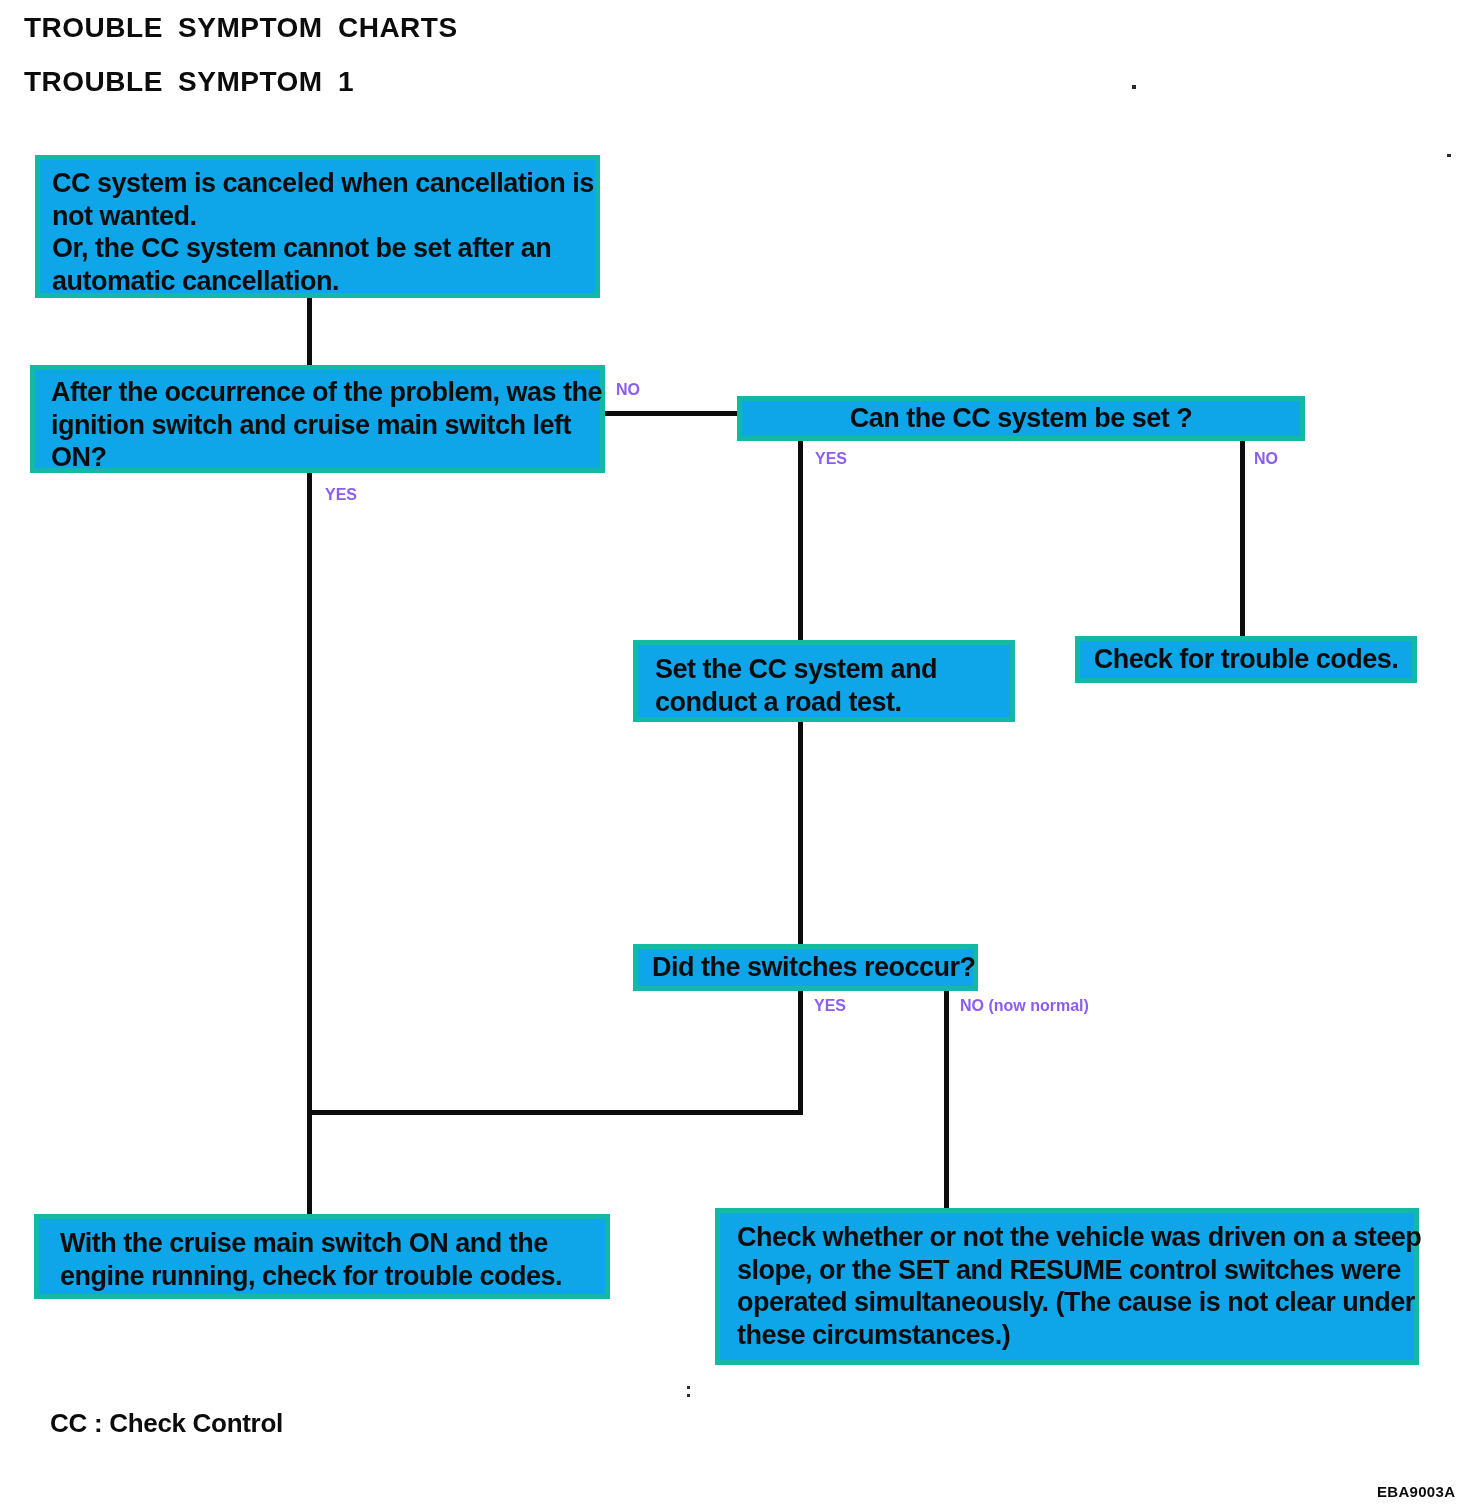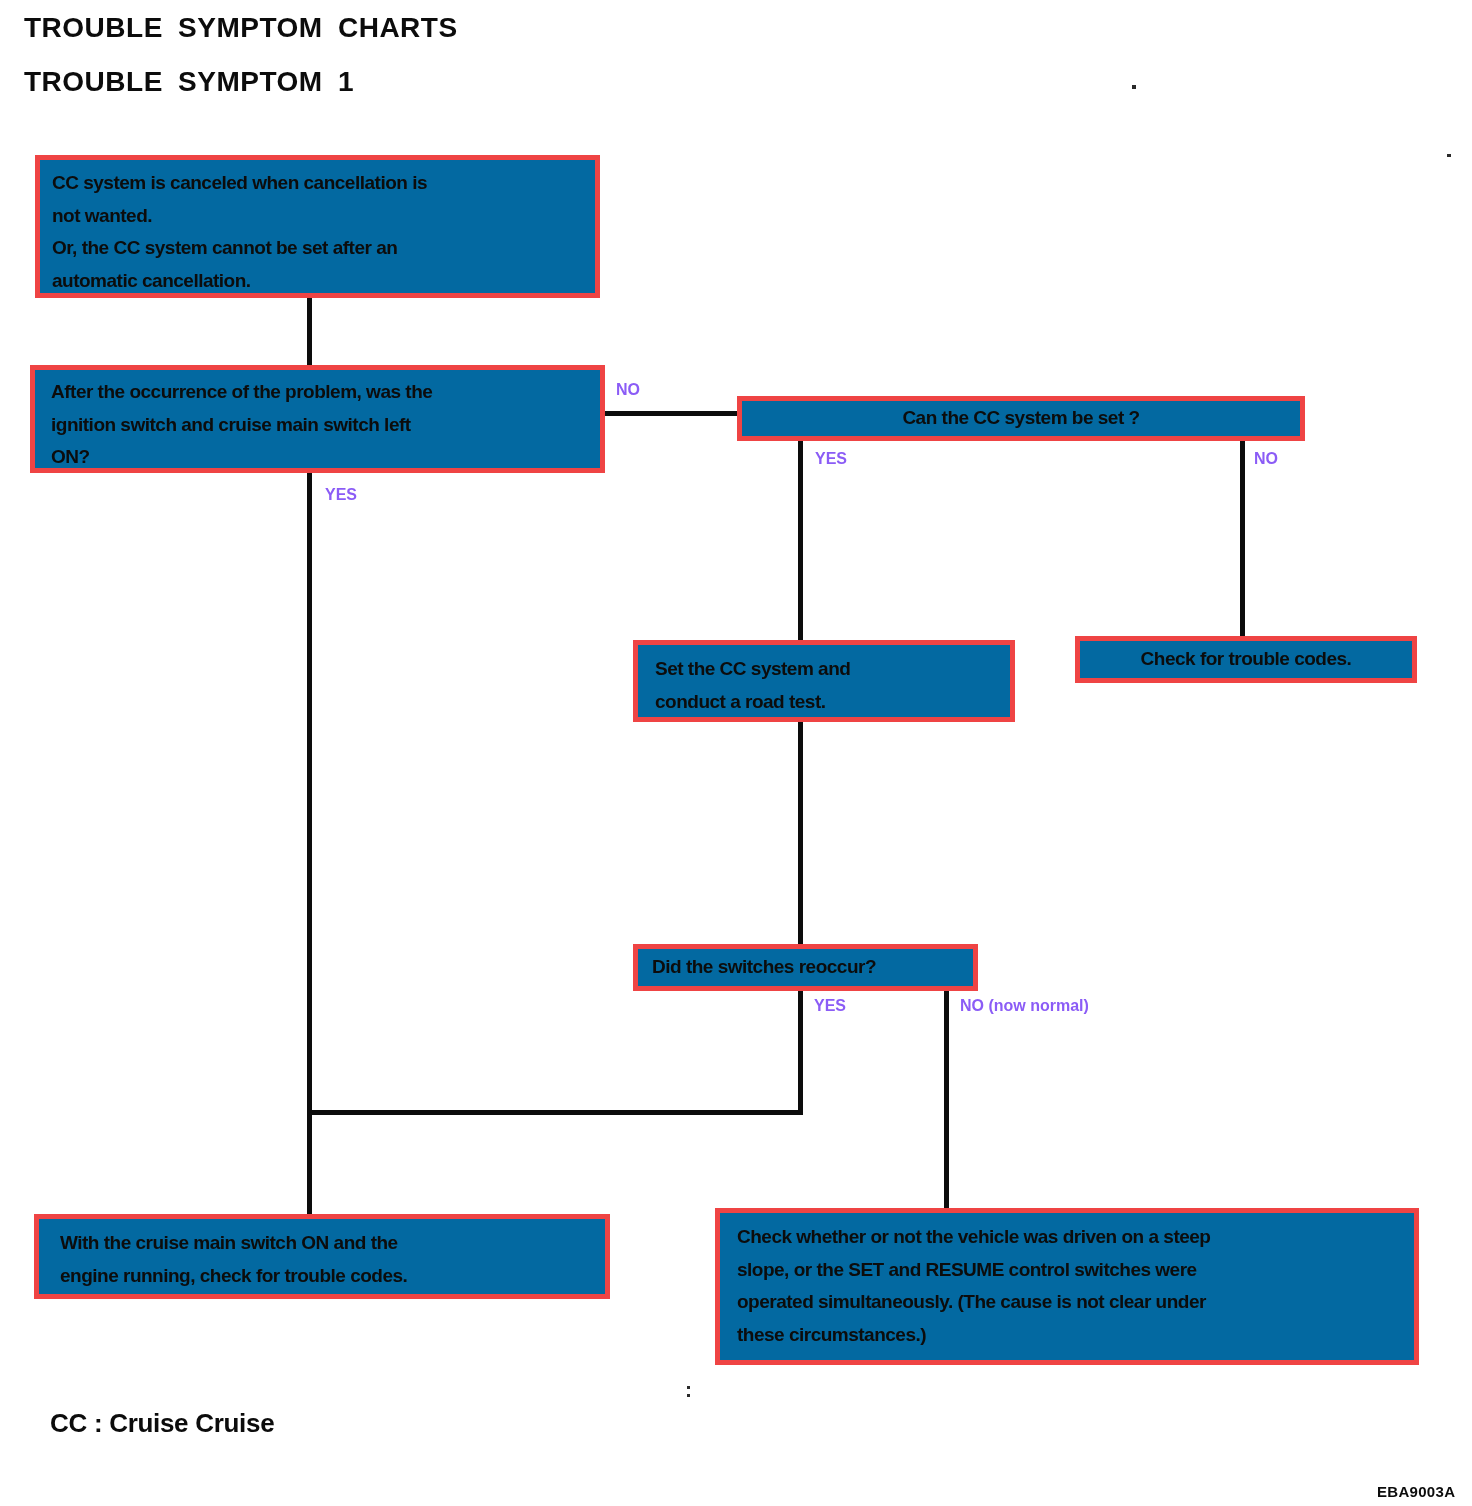--- a/index.html
+++ b/index.html
@@ -25,23 +25,23 @@
     letter-spacing: 0.5px;
     word-spacing: 7px;
     color: #0c0c0c;
     white-space: pre;
   }
   .page-title { top: 12px; }
   .page-subtitle { top: 66px; }
 
   .node {
     position: absolute;
-    border: 5px solid #ef4444;
-    background: #0369a1;
-    font-size: 19px;
+    border: 5px solid #14b8a6;
+    background: #0ea5e9;
+    font-size: 27px;
     font-weight: bold;
     line-height: 32.5px;
     letter-spacing: -0.5px;
     white-space: pre;
     box-sizing: border-box;
   }
   .node.centered {
     display: flex;
     align-items: center;
     justify-content: center;
@@ -164,21 +164,21 @@
 operated simultaneously. (The cause is not clear under
 these circumstances.)</div>
 
   <span class="branch-label l-no1">NO</span>
   <span class="branch-label l-yes1">YES</span>
   <span class="branch-label l-yes2">YES</span>
   <span class="branch-label l-no2">NO</span>
   <span class="branch-label l-yes3">YES</span>
   <span class="branch-label l-no3">NO (now normal)</span>
 
-  <div class="footnote">CC : Cruise Cruise</div>
+  <div class="footnote">CC : Check Control</div>
   <div class="figure-code">EBA9003A</div>
 
   <div class="speck sp1"></div>
   <div class="speck sp2"></div>
   <div class="speck sp3"></div>
   <div class="speck sp4"></div>
 
 </div>
 
 </body></html>

